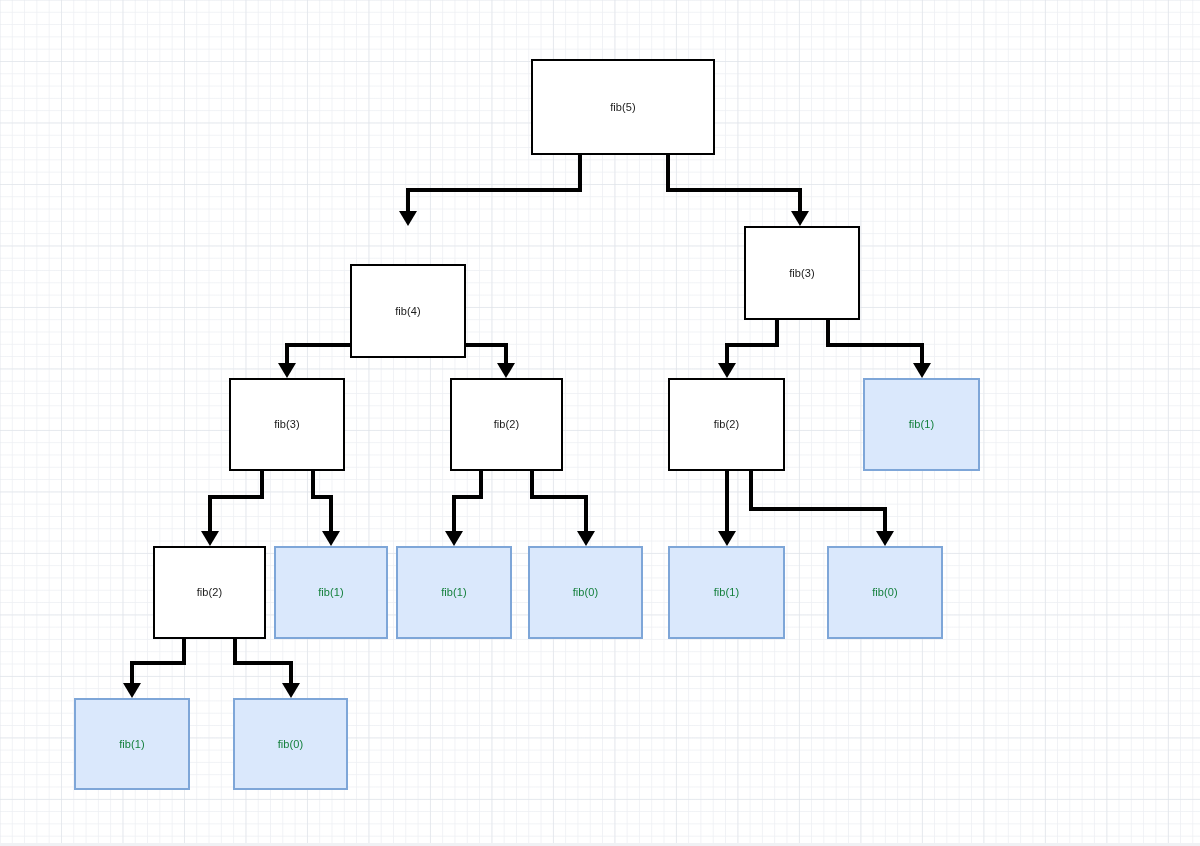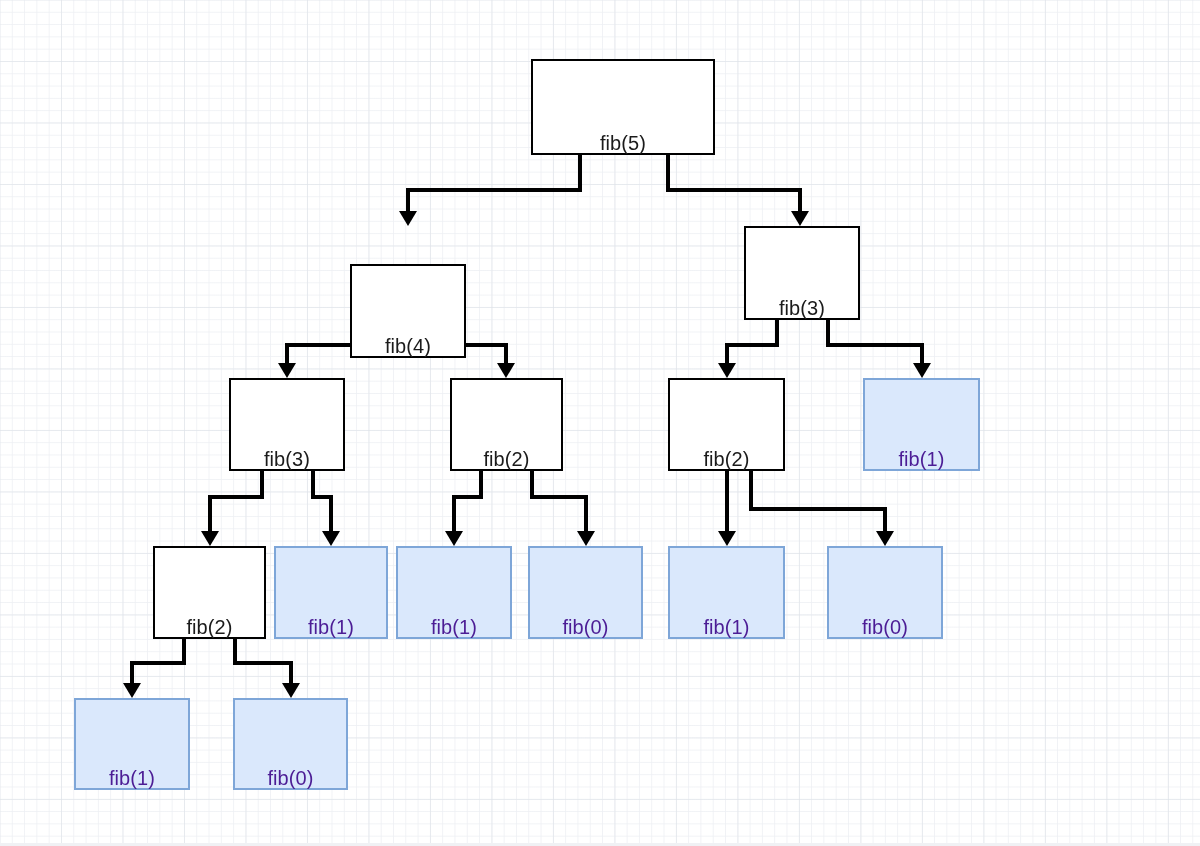--- a/index.html
+++ b/index.html
@@ -34,36 +34,36 @@
     left: 0;
     top: 0;
     width: 1200px;
     height: 846px;
     pointer-events: none;
   }
   .node {
     position: absolute;
     box-sizing: border-box;
     display: flex;
-    align-items: flex-end;
+    align-items: center;
     justify-content: center;
-    font-size: 20px;
+    font-size: 11px;
     line-height: 1;
     letter-spacing: 0.1px;
     color: #1b1b1b;
     user-select: none;
   }
   .node.white {
     background: #ffffff;
     border: 2px solid #000000;
   }
   .node.blue {
     background: #dae8fc;
     border: 2px solid #7ea6d8;
-    color: #4c1d95;
+    color: #15803d;
   }
   .node-label {
     pointer-events: none;
   }
   .bottom-edge {
     position: absolute;
     left: 0;
     bottom: 0;
     width: 1200px;
     height: 3px;

